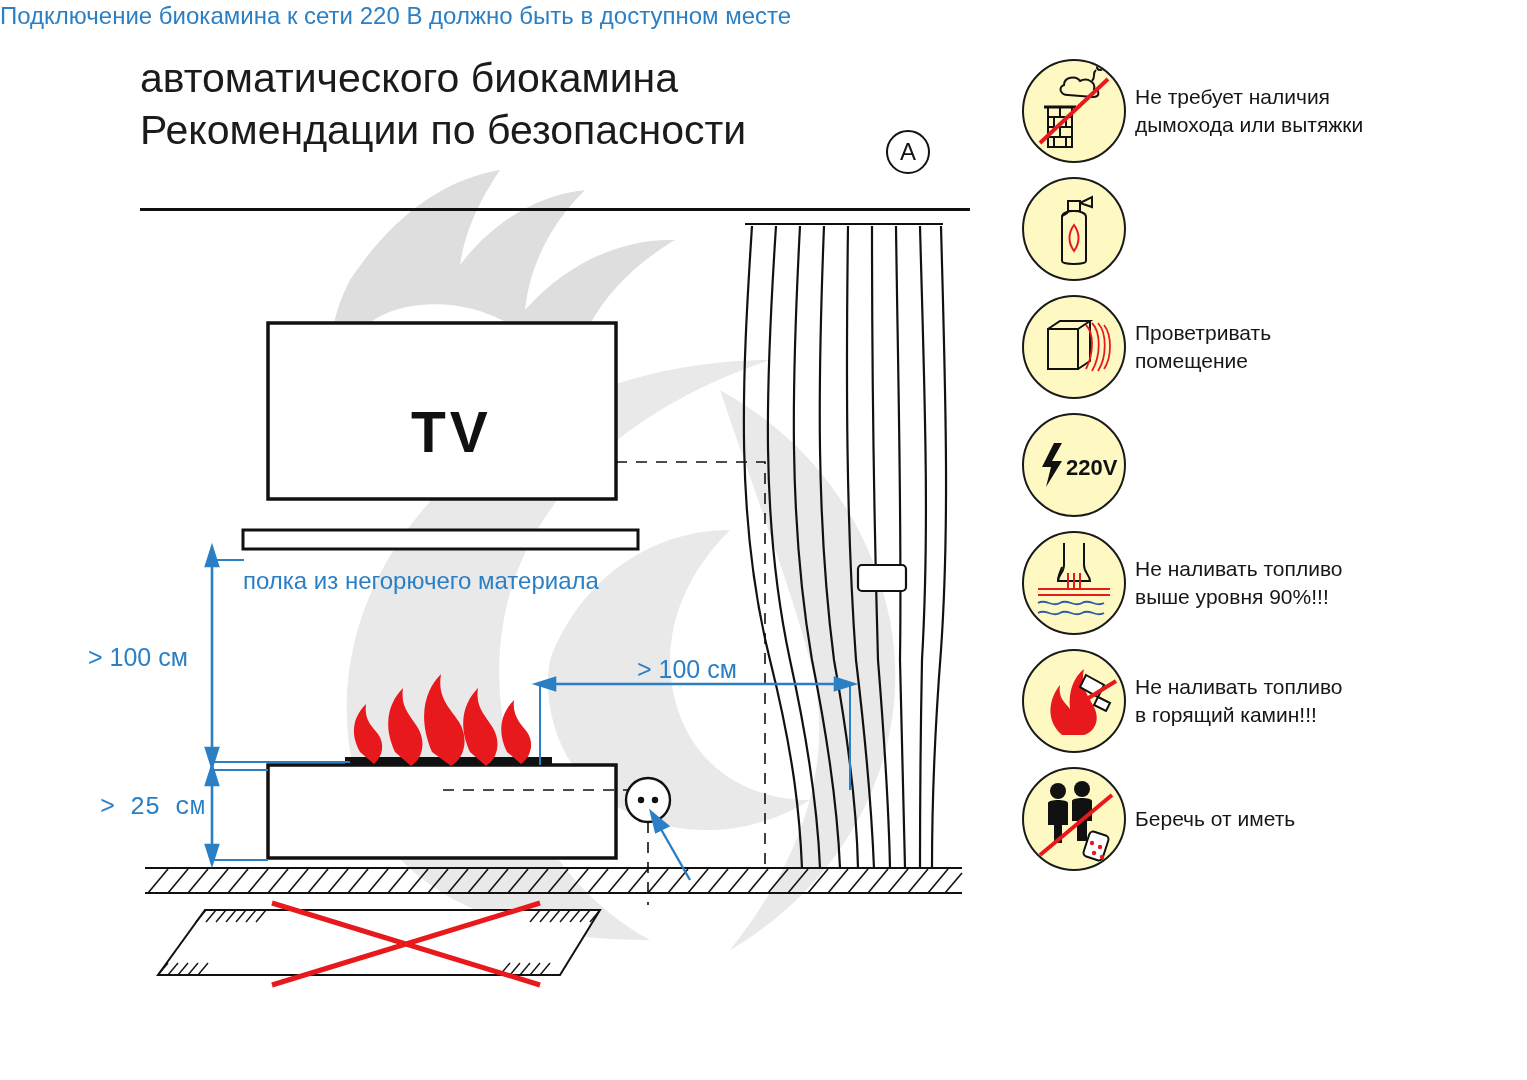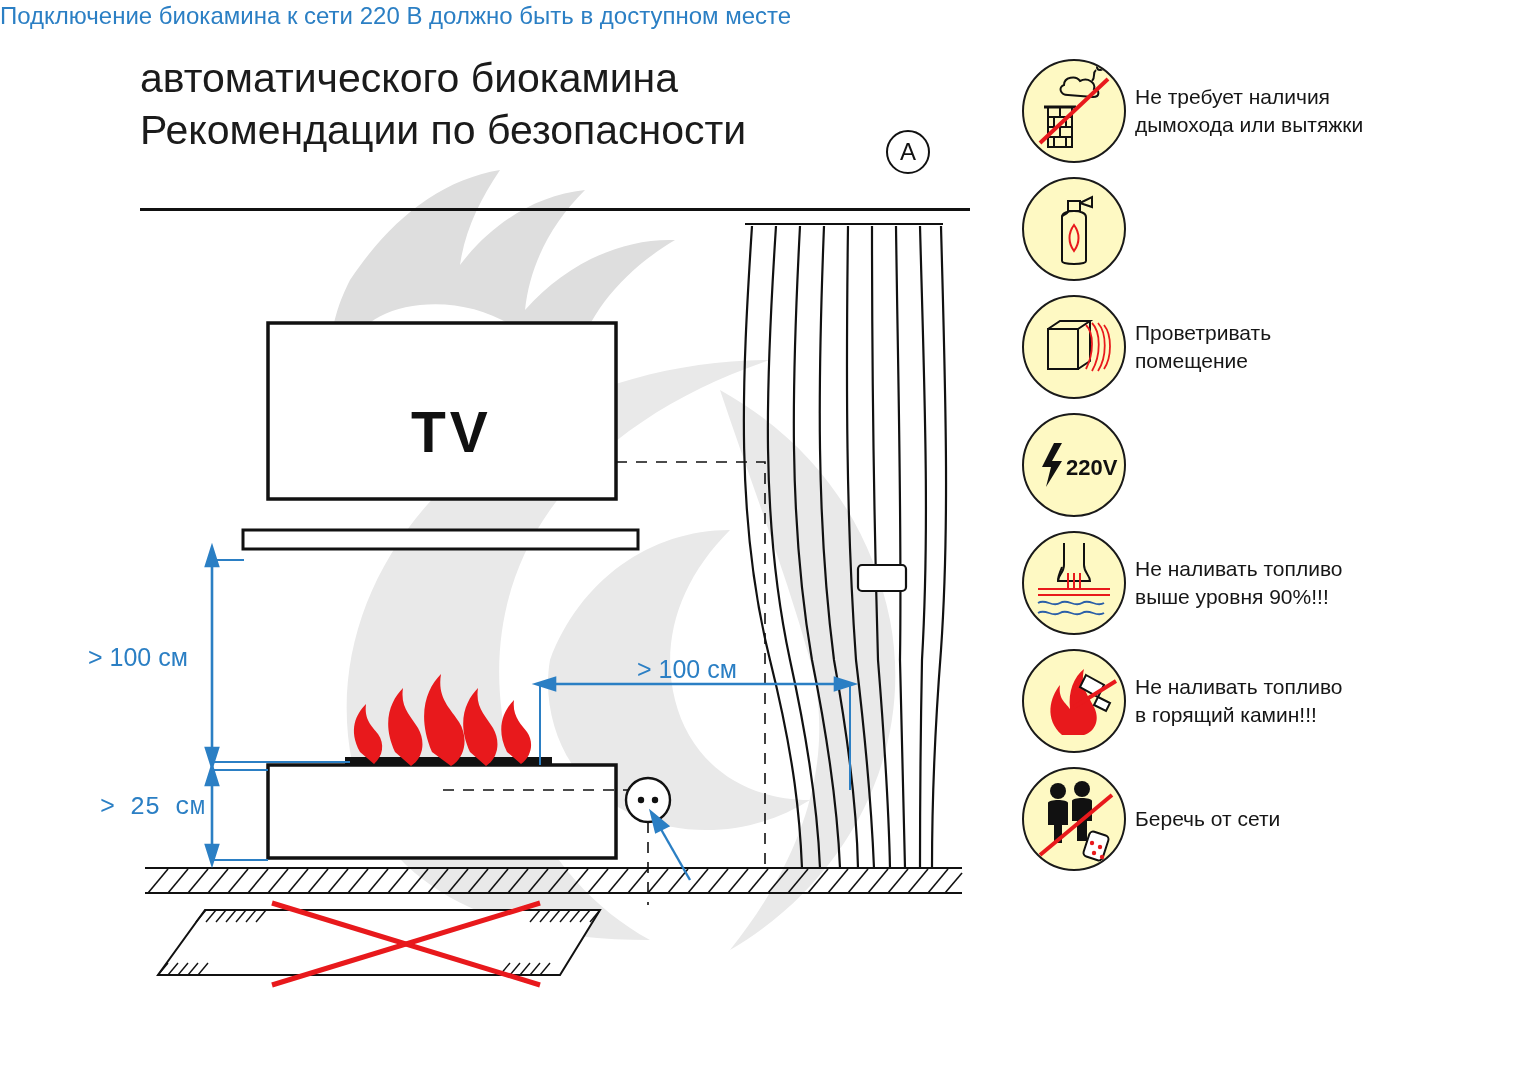--- a/index.html
+++ b/index.html
@@ -329,20 +329,21 @@
       <line x1="850" y1="684" x2="850" y2="790" stroke-width="2"></line>
     </g>
 
     <g stroke="#2b7fc4" stroke-width="2.4" fill="#2b7fc4">
       <line x1="690" y1="880" x2="658" y2="824"></line>
       <polygon points="651,812 668,826 656,832"></polygon>
     </g>
   </svg>
 
   <div id="tv-text">TV</div>
+  <div class="dim-label" id="label-shelf">полка из негорючего материала</div>
   <div class="dim-label" id="label-100-v">&gt; 100 см</div>
   <div class="dim-label" id="label-100-h">&gt; 100 см</div>
   <div class="dim-label" id="label-25">&gt; 25 см</div>
   <div id="label-socket">Подключение биокамина
 к сети 220 В должно быть в
 доступном месте</div>
 
   <div id="icon-col">
 
     <div class="icon-row">
@@ -476,17 +477,17 @@
             <circle cx="68" cy="74" r="2.2"></circle>
               <circle cx="76" cy="78" r="2.2"></circle>
             <circle cx="70" cy="84" r="2.2"></circle>
               <circle cx="78" cy="88" r="2.2"></circle>
           </g>
           <g stroke="#e8191c" stroke-width="4">
             <line x1="16" y1="86" x2="88" y2="26"></line>
           </g>
         </svg>
       </div>
-      <div class="icon-text">Беречь от сети</div>
+      <div class="icon-text">Беречь от иметь</div>
     </div>
 
   </div>
 </div>
 
 </body></html>

